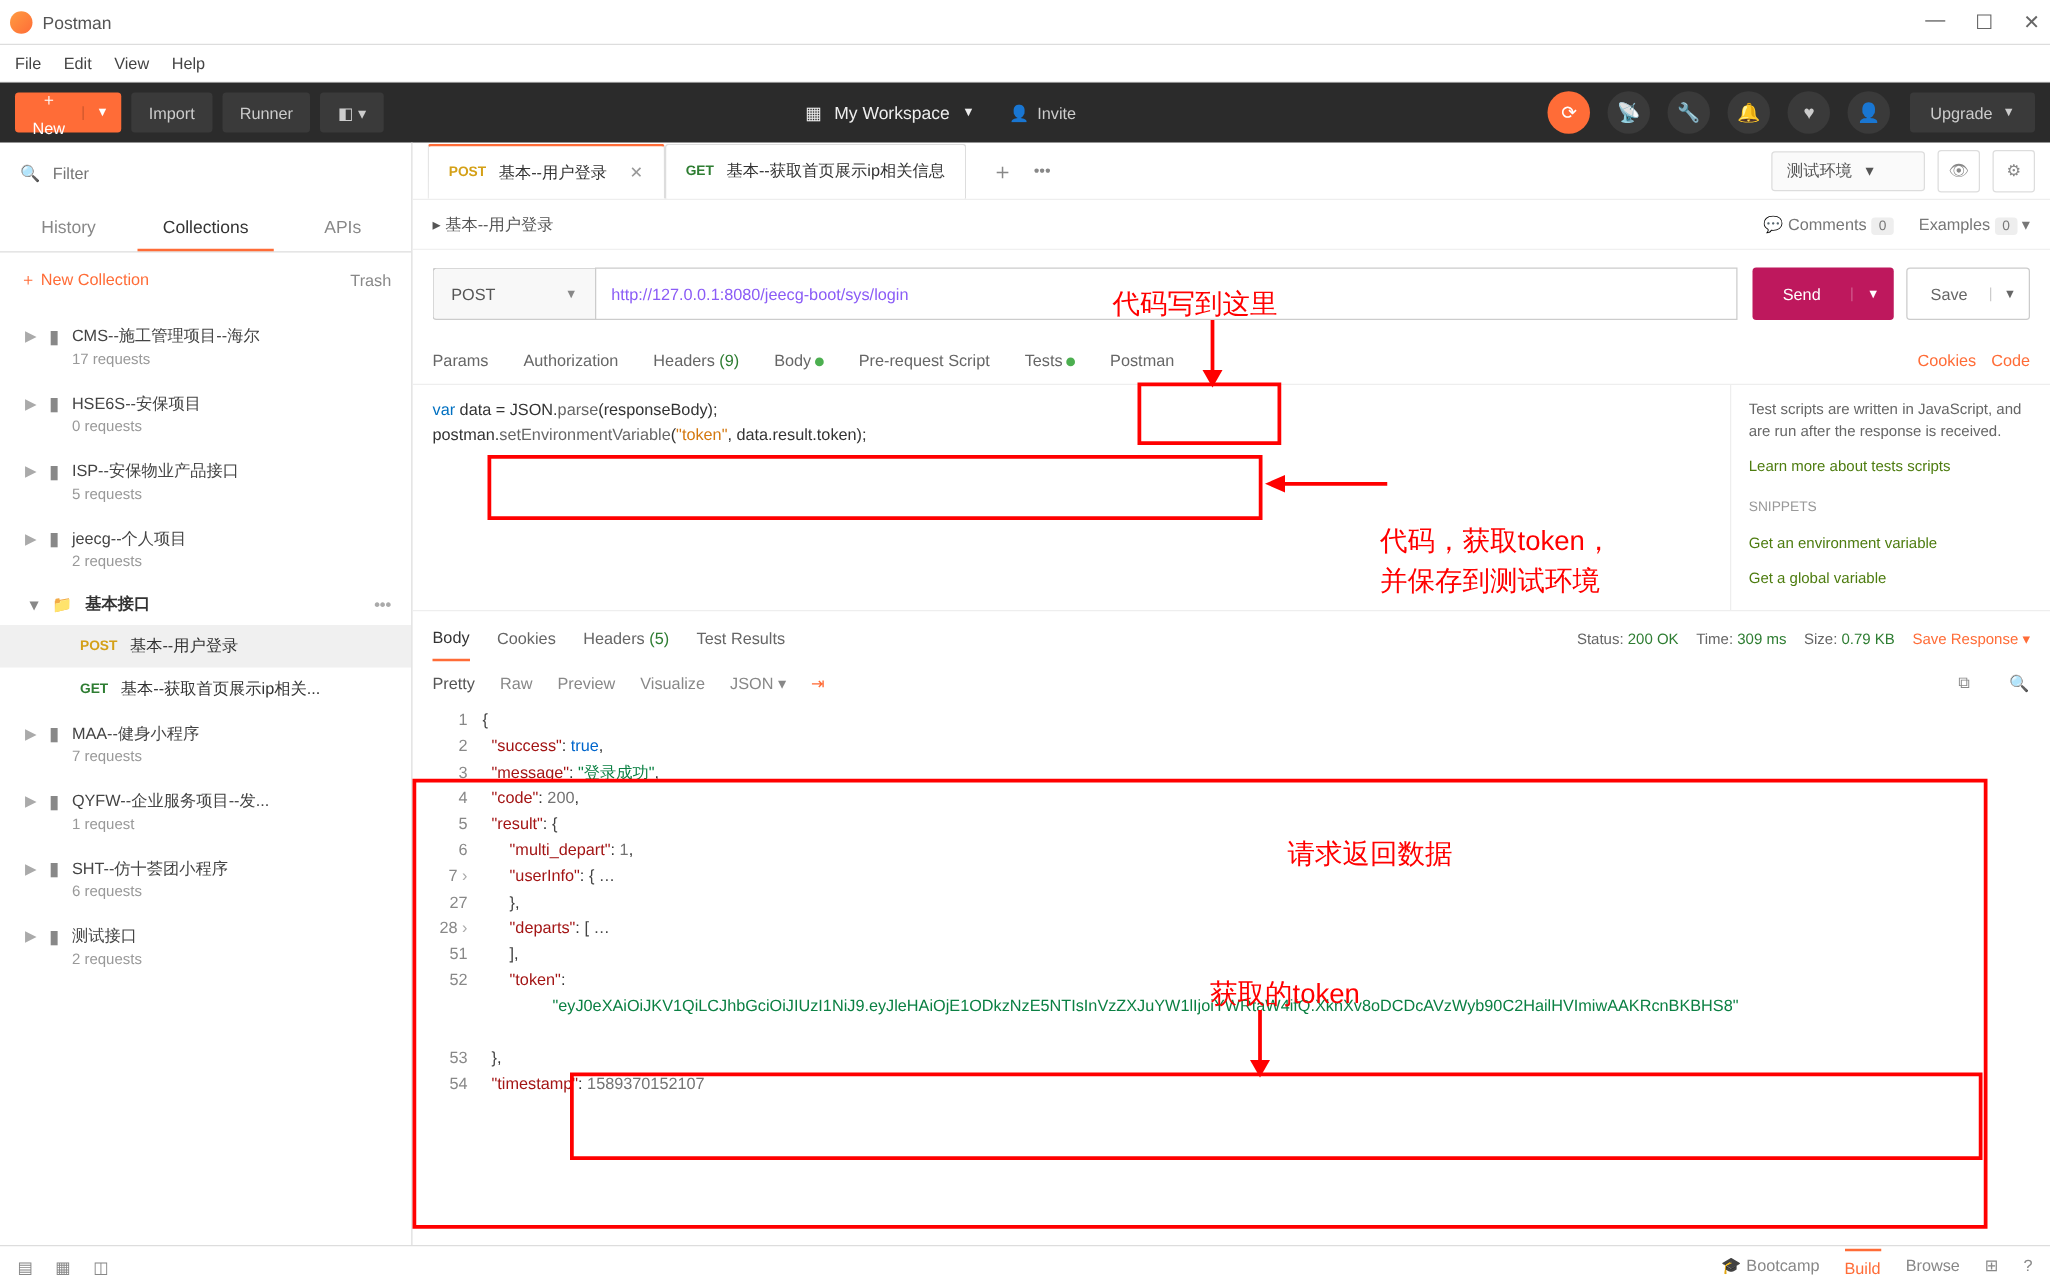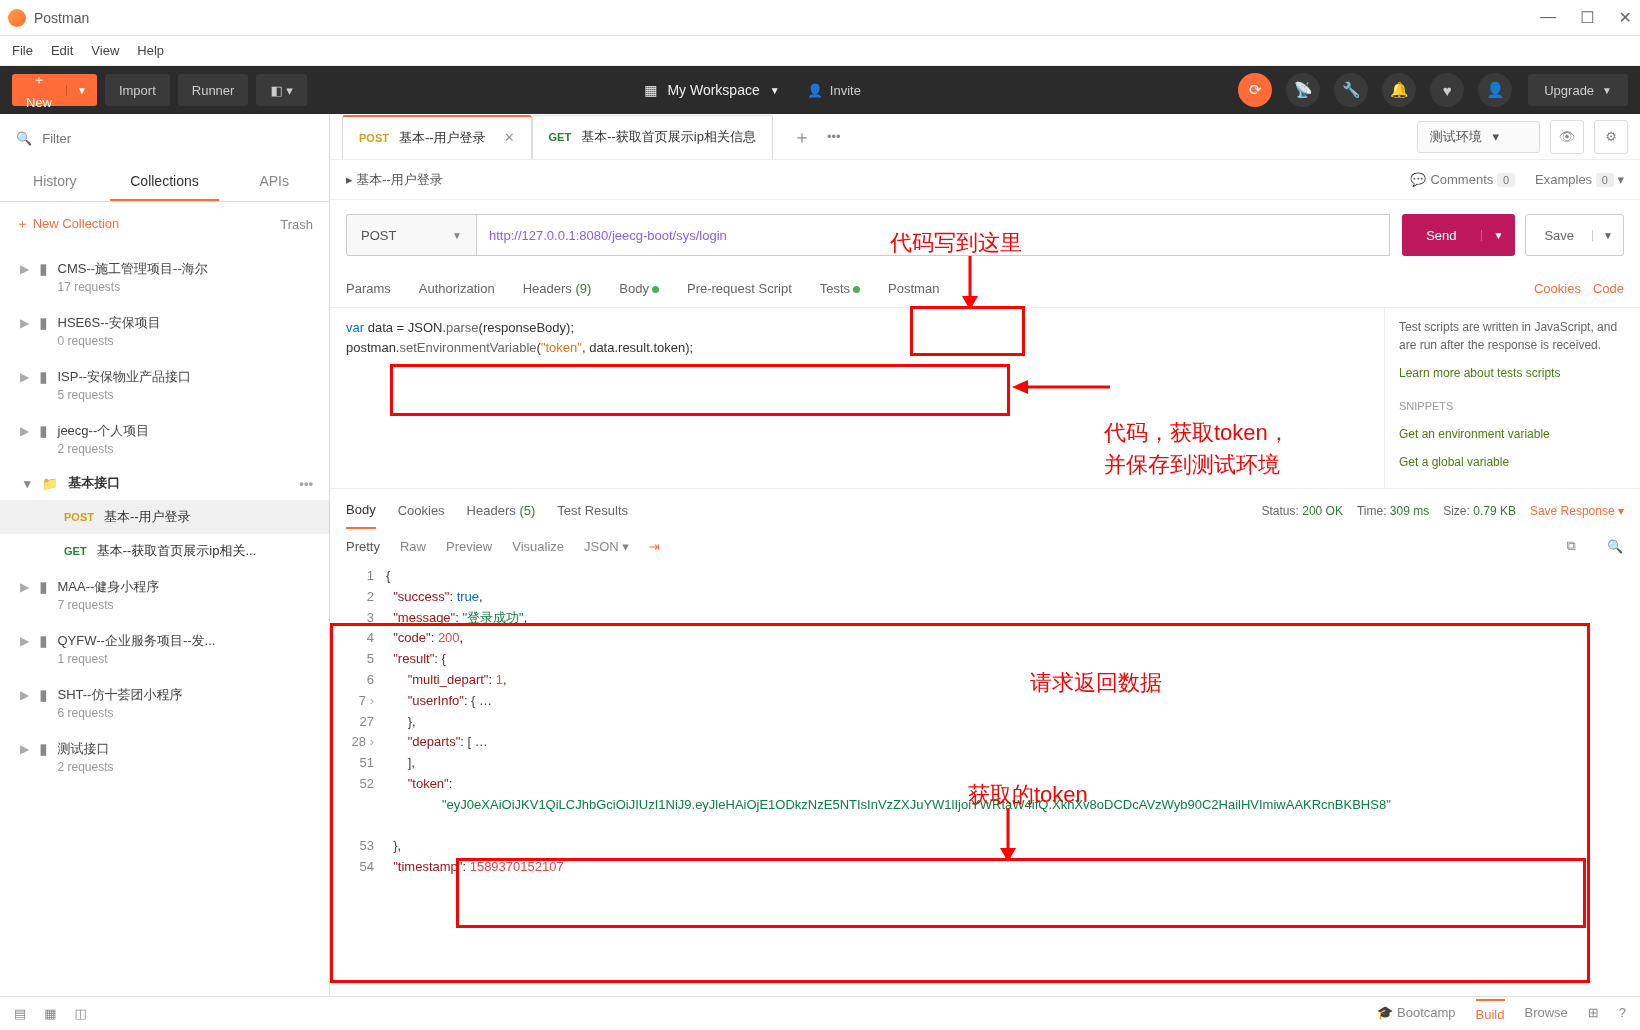--- a/index.html
+++ b/index.html
@@ -77,21 +77,21 @@
 .resptabs .active { color:#333; border-bottom:2px solid #ff6c37; padding-bottom:10px; padding-top:10px; }
 .resright { margin-left:auto; display:flex; gap:14px; font-size:12px; }
 .resright .g { color:#2e7d32; }
 .resright .save { color:#ff6c37; }
 .viewopts { display:flex; gap:20px; padding:6px 16px; align-items:center; color:#888; font-size:13px; }
 .viewopts .active { color:#555; }
 .viewopts .fmtbtn { color:#ff6c37; }
 .json { padding:6px 16px; font-family:Consolas,monospace; font-size:13px; line-height:1.6; display:flex; }
 .lnums { width:40px; text-align:right; padding-right:12px; color:#888; }
 .jcode { flex:1; }
-.jkey { color:#a31515; } .jnum { color:#ef4444; } .jbool { color:#0066cc; } .jstr { color:#0b8043; } .jbr { color:#444; }
+.jkey { color:#a31515; } .jnum { color:#737373; } .jbool { color:#0066cc; } .jstr { color:#0b8043; } .jbr { color:#444; }
 .footer { height:34px; border-top:1px solid #ddd; display:flex; align-items:center; padding:0 14px; gap:18px; color:#888; font-size:13px; position:absolute; bottom:0; left:0; right:0; background:#fff; }
 .footer .right { margin-left:auto; display:flex; gap:20px; }
 .footer .build { color:#ff6c37; border-top:2px solid #ff6c37; padding-top:6px; margin-top:-6px;}
 .annot { position:absolute; border:3px solid #ff0000; pointer-events:none; }
 .annotext { position:absolute; color:#ff0000; font-size:22px; pointer-events:none; }
 svg.arrow-svg { position:absolute; pointer-events:none; }
 .grey { color:#aaa; font-size:13px;}
 </style>
 </head>
 <body>

